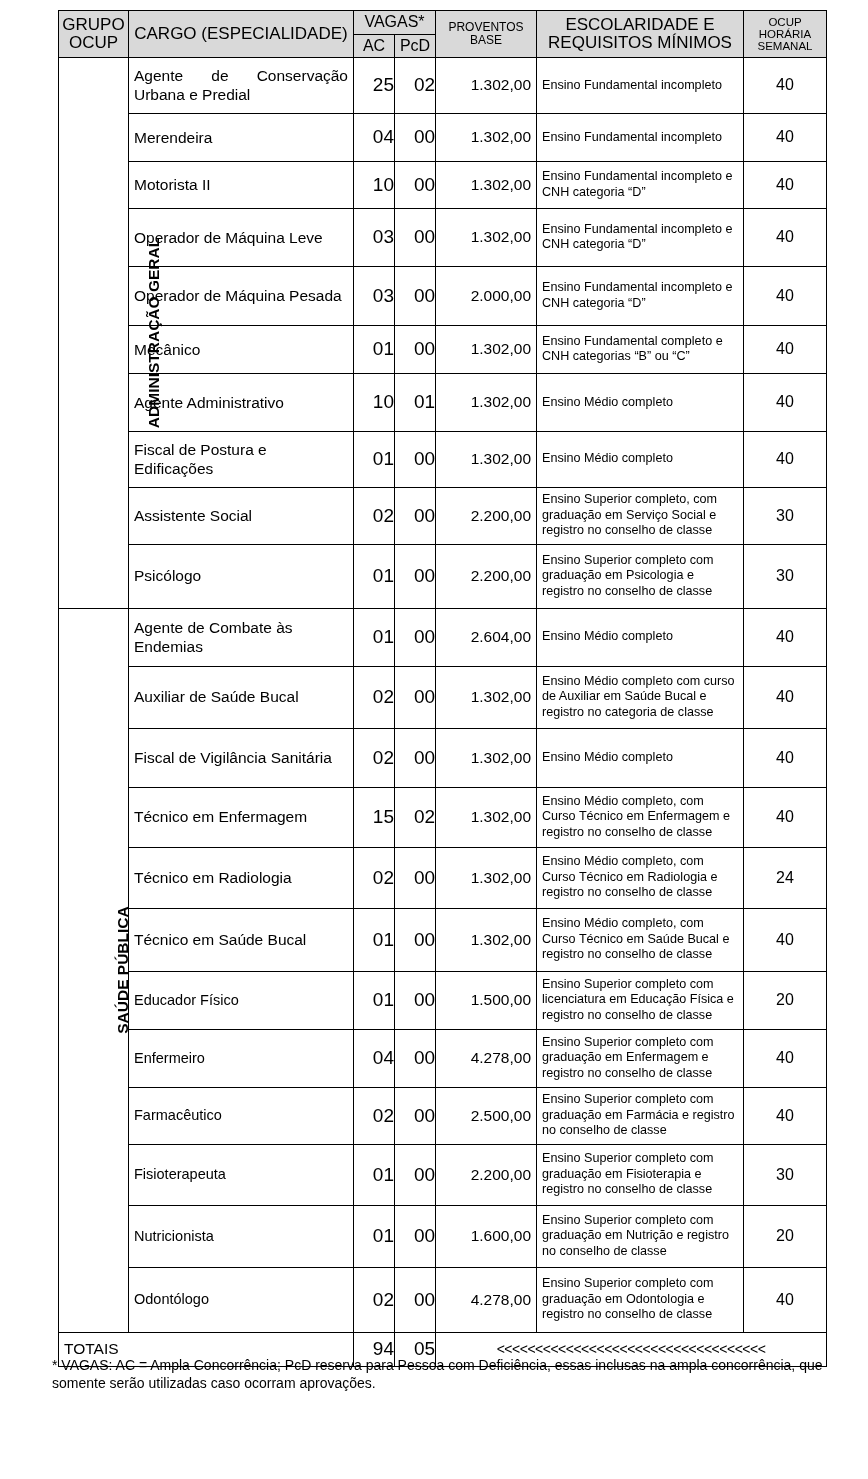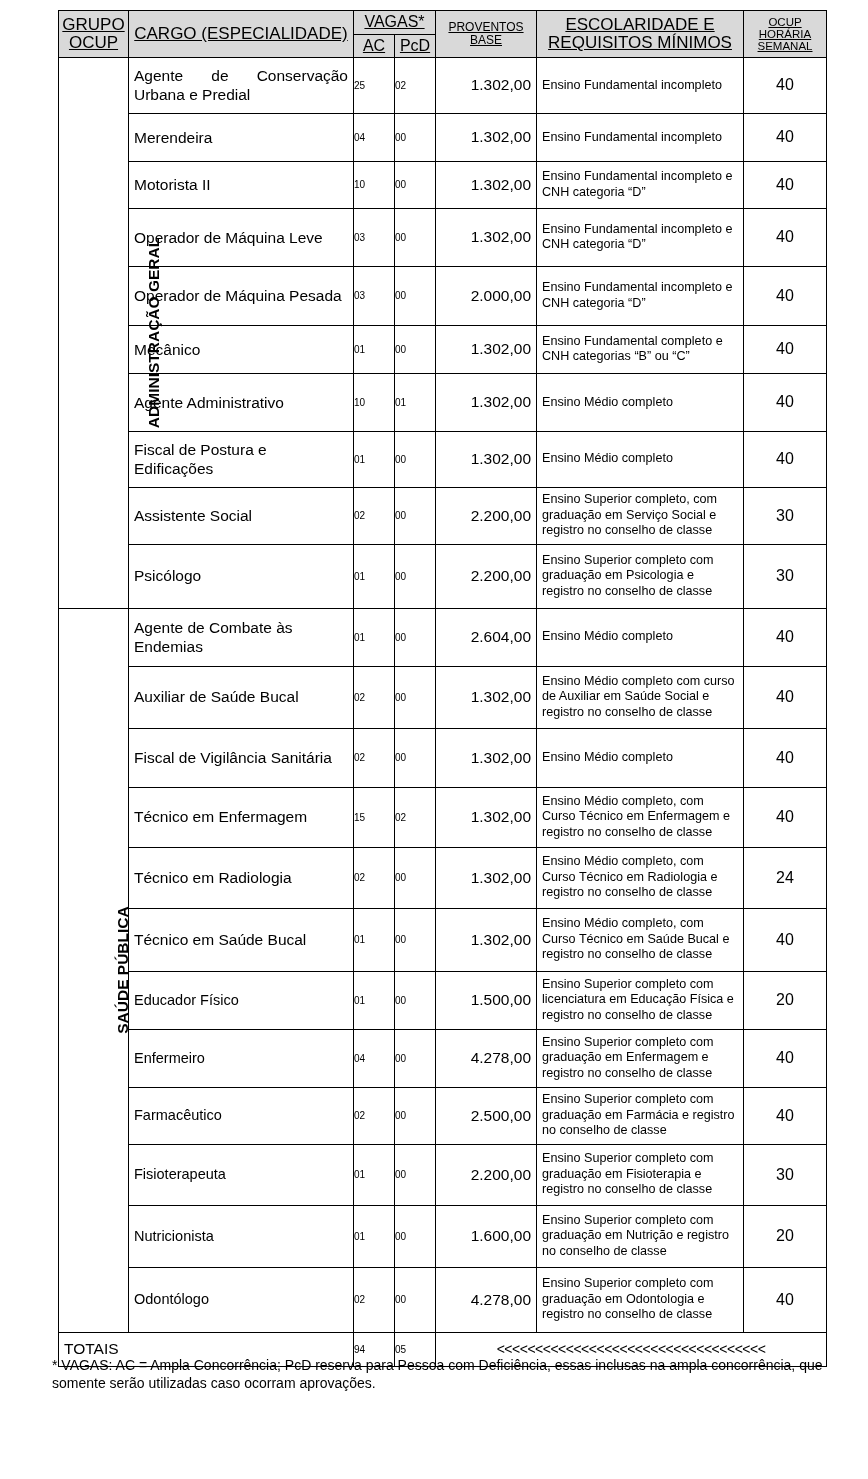--- a/index.html
+++ b/index.html
@@ -6,37 +6,37 @@
   body { width: 868px; height: 1479px; position: relative; font-family: "Liberation Sans", sans-serif; color: #000; }
   table.vagas {
     position: absolute; left: 58px; top: 10px;
     border-collapse: collapse; table-layout: fixed;
     width: 768px;
   }
   table.vagas td, table.vagas th {
     border: 1.5px solid #000; padding: 0; vertical-align: middle;
     font-weight: normal;
   }
-  th { background: #d9d9d9; text-align: center; line-height: 1.05; text-decoration: underline; }
+  th { background: #d9d9d9; text-align: center; line-height: 1.05; }
   th.grupo { font-size: 17px; }
   th.cargo { font-size: 17px; }
   th.vagas-h { font-size: 16px; height: 23px; }
   th.sub { font-size: 16px; height: 22px; }
   th.prov { font-size: 12px; }
   th.esc { font-size: 17px; }
   th.carga { font-size: 11.5px; }
   td.grupo-cell { text-align: center; }
   .vert {
     display: inline-block; transform: rotate(-90deg); white-space: nowrap;
     font-weight: bold; font-size: 15.5px;
   }
   td.cargo { font-size: 15.5px; padding: 8px 5px !important; line-height: 1.25; }
   td.cargo.small { font-size: 14.5px; }
   td.cargo.justify { text-align: justify; text-align-last: left; }
-  td.num { font-weight: bold; font-size: 10px; text-align: left; }
+  td.num { font-weight: bold; font-size: 19px; text-align: right; }
   td.prov { font-size: 15.5px; text-align: right; padding-right: 5px !important; }
   td.esc { font-size: 12.6px; line-height: 1.22; padding: 0 5px !important; }
   td.carga { font-size: 16px; text-align: center; }
   tr.totals td { height: 33px; }
   td.totlabel { font-size: 15.5px; padding-left: 5px !important; }
   td.arrows { font-size: 14px; font-weight: bold; text-align: center; letter-spacing: -0.5px; }
   .footnote {
     position: absolute; left: 52px; top: 1357px; width: 790px;
     font-size: 14px; line-height: 1.25;
   }
@@ -170,21 +170,21 @@
         <td class="num">00</td>
         <td class="prov">2.604,00</td>
         <td class="esc">Ensino Médio completo</td>
         <td class="carga">40</td>
       </tr>
       <tr style="height: 62px;">
         <td class="cargo">Auxiliar de Saúde Bucal</td>
         <td class="num">02</td>
         <td class="num">00</td>
         <td class="prov">1.302,00</td>
-        <td class="esc">Ensino Médio completo com curso de Auxiliar em Saúde Social e registro no conselho de classe</td>
+        <td class="esc">Ensino Médio completo com curso de Auxiliar em Saúde Bucal e registro no categoria de classe</td>
         <td class="carga">40</td>
       </tr>
       <tr style="height: 59px;">
         <td class="cargo">Fiscal de Vigilância Sanitária</td>
         <td class="num">02</td>
         <td class="num">00</td>
         <td class="prov">1.302,00</td>
         <td class="esc">Ensino Médio completo</td>
         <td class="carga">40</td>
       </tr>

